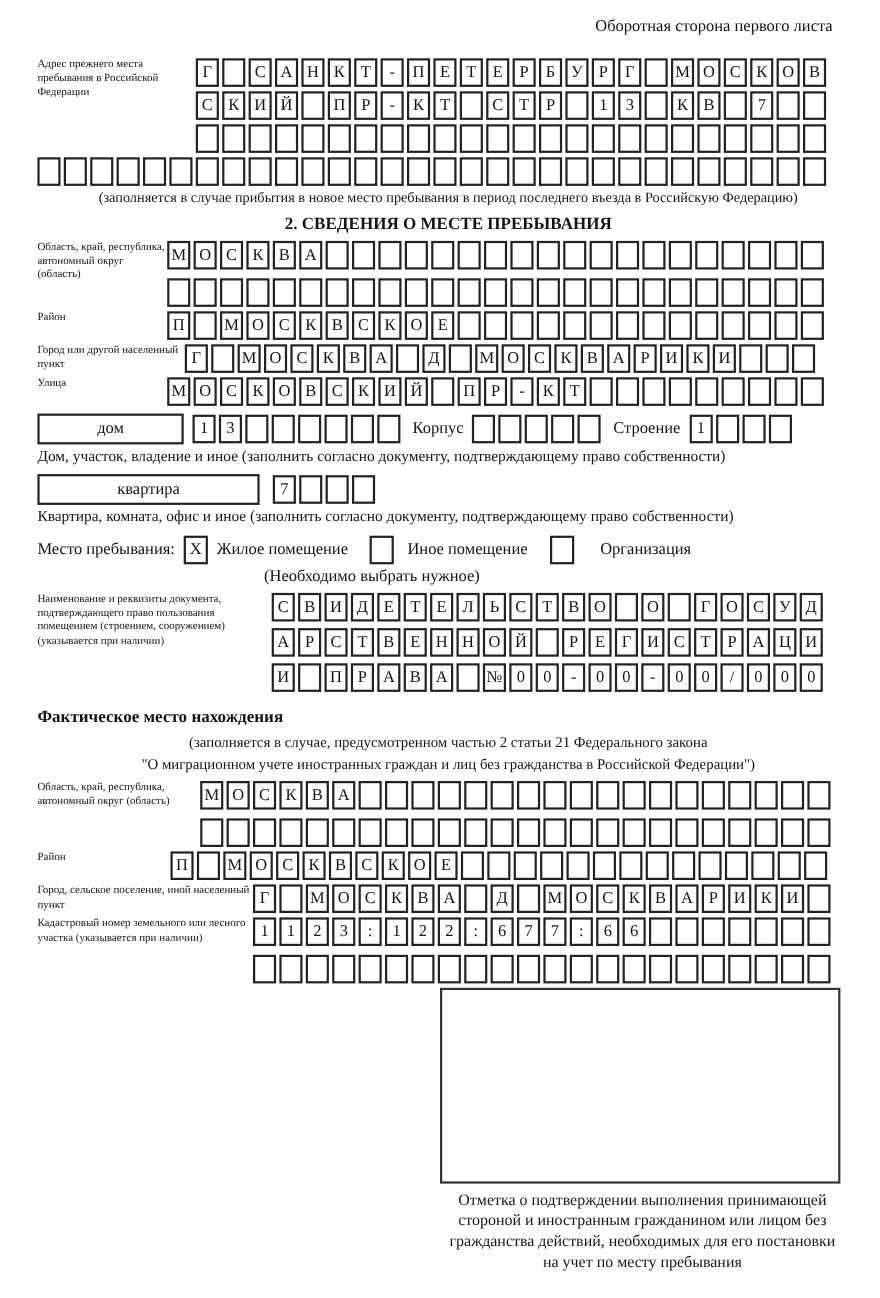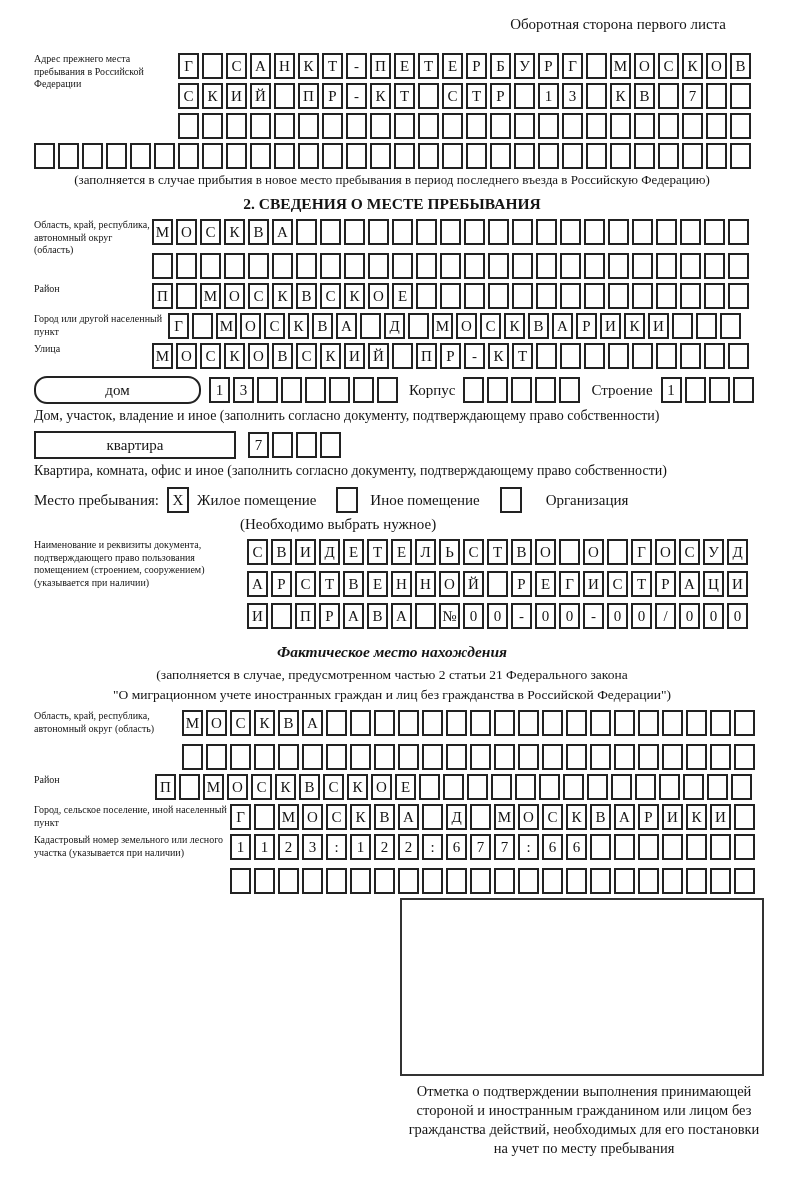--- a/index.html
+++ b/index.html
@@ -1,18 +1,18 @@
 <!DOCTYPE html>
 <html><head>
 <meta charset="utf-8">
 <style>
   html,body{margin:0;padding:0;background:#fff;}
   .page{
     width:800px;height:1180px;box-sizing:border-box;
-    padding:16px 50px 0 34px;
+    padding:16px 19px 0 34px;
     font-family:"Liberation Serif", serif;color:#141414;background:#fff;
     overflow:hidden;
   }
   .hdr-note{text-align:right;font-size:15px;margin-right:24px;}
   .field{display:flex;align-items:flex-start;margin-top:4px;}
   .flabel{font-size:10px;line-height:1.27;flex:none;}
   .w144{width:144px;}
   .w118{width:118px;}
   .w134{width:134px;}
   .w213{width:213px;}
@@ -27,34 +27,34 @@
     width:21px;height:26px;border:2px solid #222;margin-right:3px;
     box-sizing:border-box;font-size:15px;background:#fff;
   }
   .note{font-size:13px;text-align:center;margin-top:3px;}
   .sec-title{font-size:15.5px;font-weight:bold;text-align:center;margin-top:7px;margin-bottom:6px;}
   .inline-row{display:flex;align-items:center;margin-top:7px;}
   .widebox{
     flex:none;border:2px solid #222;height:28px;box-sizing:border-box;
     display:flex;align-items:center;justify-content:center;font-size:15px;background:#fff;
   }
-  .box-dom{width:167px;border-radius:13px;}
+  .box-dom{width:133px;}
   .box-kv{width:202px;}
   .small-note{font-size:14px;margin-top:4px;}
   .gap8{width:8px;flex:none;}
   .gap12{width:12px;flex:none;}
   .mid-label{font-size:15px;flex:none;padding:0 8px;}
   .checkbox{
     flex:none;width:22px;height:26px;border:2px solid #222;box-sizing:border-box;
     display:inline-flex;align-items:center;justify-content:center;font-size:15px;background:#fff;
   }
   .chk-row-label{font-size:15px;flex:none;}
   .opt-label{font-size:15px;flex:none;}
   .choose-note{font-size:15px;margin-left:206px;margin-top:3px;}
-  .fact-title{font-size:15.5px;font-weight:bold;text-align:center;margin-top:14px;font-style:italic;}
+  .fact-title{font-size:15.5px;font-weight:bold;margin-top:14px;}
   .fact-note{font-size:13.5px;text-align:center;margin-top:4px;line-height:1.45;}
   .stamp-box{
     margin-left:366px;width:364px;height:178px;border:2px solid #333;
     box-sizing:border-box;margin-top:4px;background:#fff;
   }
   .stamp-caption{
     margin-left:370px;width:360px;text-align:center;font-size:14.5px;
     line-height:1.3;margin-top:6px;
   }
   .mt6{margin-top:6px;}

